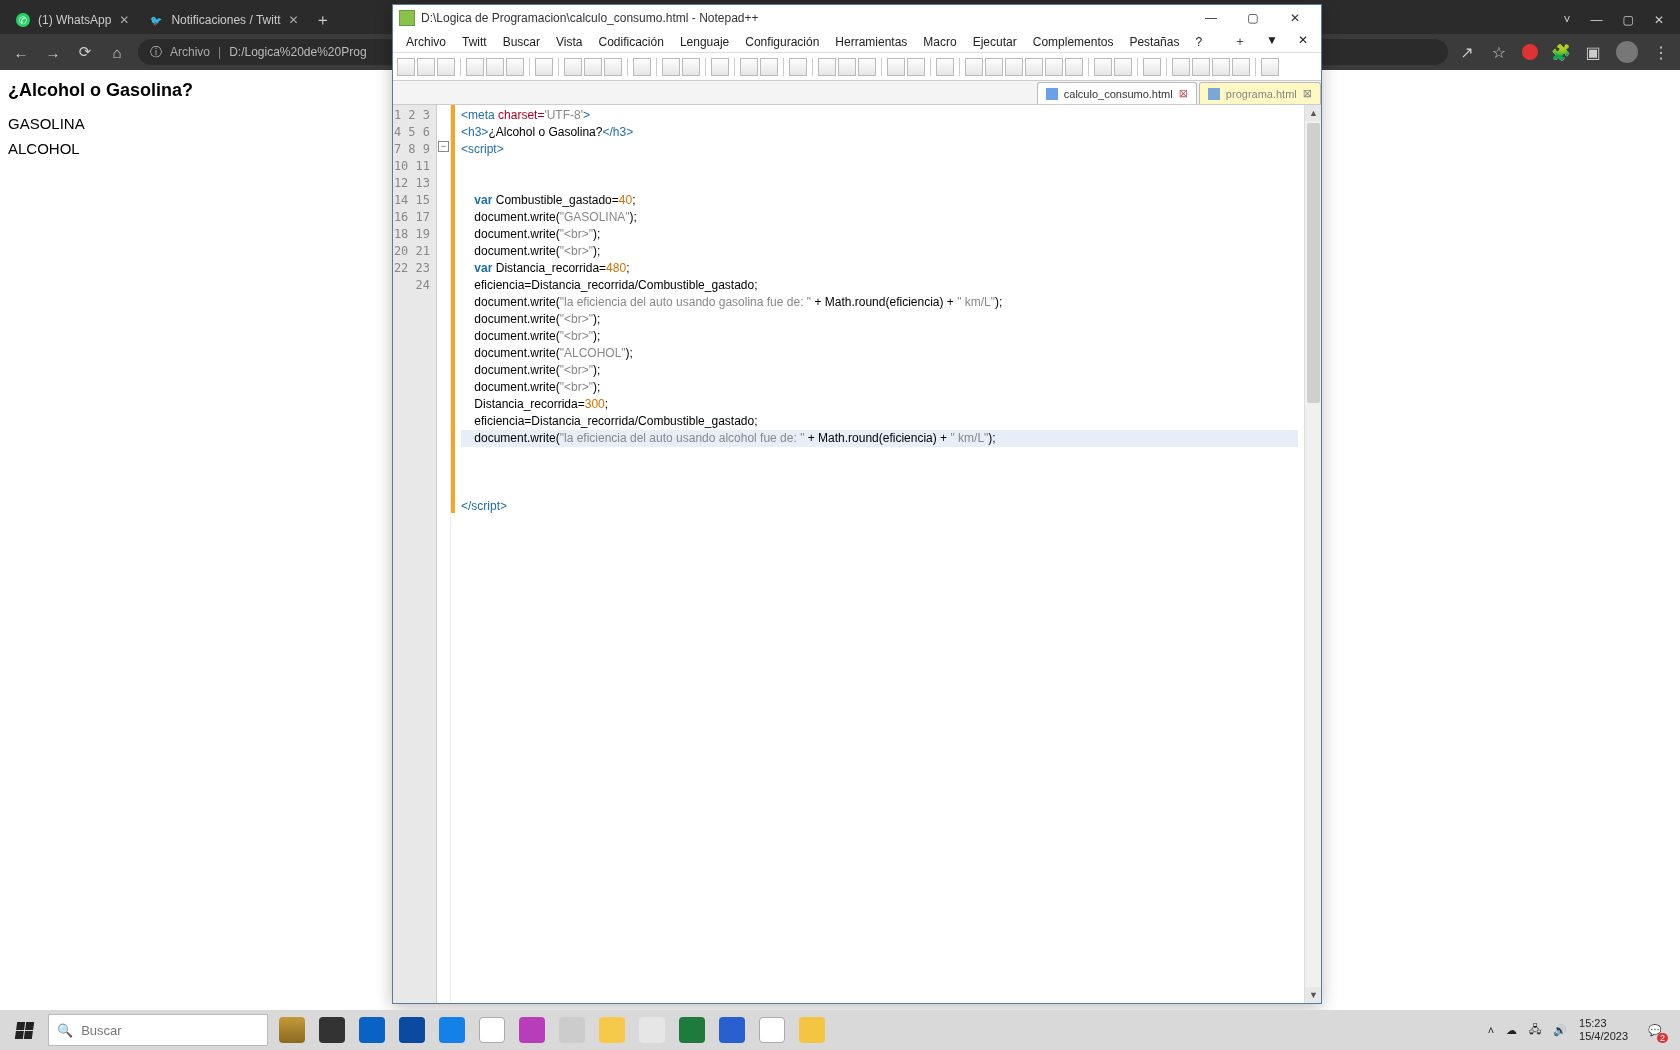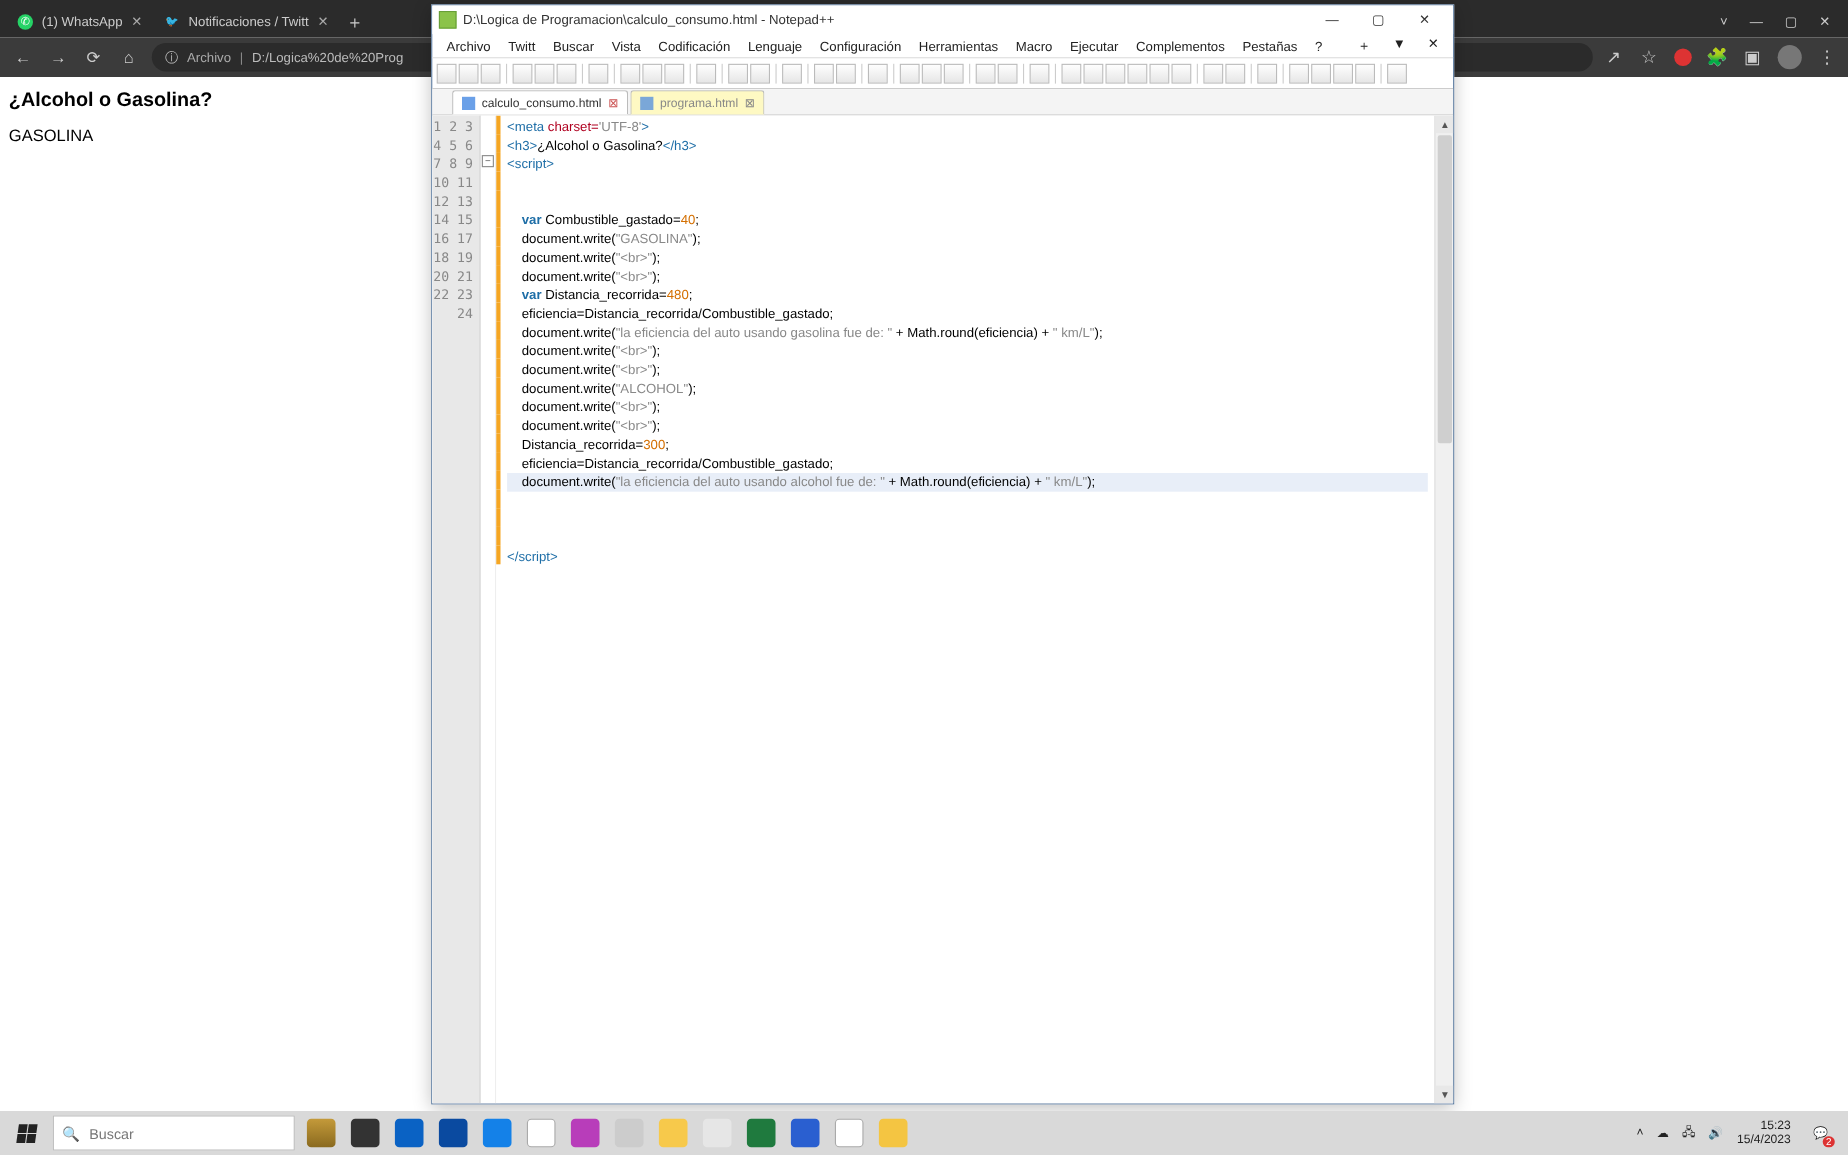--- a/index.html
+++ b/index.html
@@ -64,21 +64,21 @@
   border-bottom:1px solid #ddd;
 }
 .npp-menu span{padding:2px 7px;}
 .npp-menu .right{margin-left:auto;display:flex;gap:6px;}
 .npp-toolbar{
   height:28px;border-bottom:1px solid #ccc;display:flex;align-items:center;gap:2px;padding:0 4px;
 }
 .tbtn{width:18px;height:18px;border:1px solid #bbb;background:linear-gradient(#fefefe,#e6e6e6);}
 .tsep{width:1px;height:18px;background:#ccc;margin:0 3px;}
 .npp-doctabs{
-  height:24px;background:#f4f4f4;border-bottom:1px solid #ccc;display:flex;align-items:flex-end;padding-left:18px;gap:2px;
+  height:24px;background:#f4f4f4;border-bottom:1px solid #ccc;display:flex;align-items:flex-end;padding-left:18px;gap:2px;justify-content:flex-end;
 }
 .doctab{
   height:22px;padding:0 8px;display:flex;align-items:center;gap:6px;font-size:11px;
   border:1px solid #bbb;border-bottom:none;background:#fef9c3;border-radius:3px 3px 0 0;color:#333;
 }
 .doctab.active{background:#fff;}
 .doctab .ficon{width:12px;height:12px;background:#6aa0e8;}
 .doctab .x{font-size:11px;color:#c55;}
 
 .npp-editor{flex:1;display:flex;background:#fff;overflow:hidden;position:relative;}
@@ -116,21 +116,21 @@
   position:absolute;left:0;bottom:0;width:1680px;height:40px;background:#d9d9d9;
   display:flex;align-items:center;padding:0 4px;gap:4px;
 }
 .tb-start{width:40px;height:40px;display:flex;align-items:center;justify-content:center;}
 .win-logo{display:grid;grid-template-columns:8px 8px;grid-template-rows:8px 8px;gap:1px;transform:skewX(-8deg);}
 .win-logo div{background:#222;}
 .tb-search{height:32px;width:220px;background:#fff;border:1px solid #bbb;display:flex;align-items:center;gap:8px;padding:0 8px;font-size:13px;color:#777;}
 .tb-item{width:40px;height:40px;display:flex;align-items:center;justify-content:center;}
 .tb-item .appic{width:26px;height:26px;border-radius:4px;}
 .tb-tray{margin-left:auto;display:flex;align-items:center;gap:12px;padding-right:6px;font-size:11px;color:#222;}
-.tb-clock{text-align:right;line-height:13px;}
+.tb-clock{text-align:left;line-height:13px;}
 .tb-notif{width:30px;height:30px;display:flex;align-items:center;justify-content:center;position:relative;}
 .tb-notif .badge{position:absolute;bottom:2px;right:2px;background:#d33;color:#fff;border-radius:8px;font-size:9px;padding:0 3px;}
 
 </style>
 </head>
 <body>
 
 <div class="chrome">
   <div class="chrome-tabs">
     <div class="chrome-tab">
@@ -170,20 +170,21 @@
       <div class="ic">🧩</div>
       <div class="ic">▣</div>
       <div class="avatar"></div>
       <div class="ic">⋮</div>
     </div>
   </div>
 
   <div class="chrome-page">
     <h3>¿Alcohol o Gasolina?</h3>
     <p>GASOLINA</p>
+    <p>ALCOHOL</p>
   </div>
 </div>
 
 <div class="npp">
   <div class="npp-title">
     <span class="appicon"></span>
     <span>D:\Logica de Programacion\calculo_consumo.html - Notepad++</span>
     <div class="wctrl">
       <div class="wbtn">—</div>
       <div class="wbtn">▢</div>

